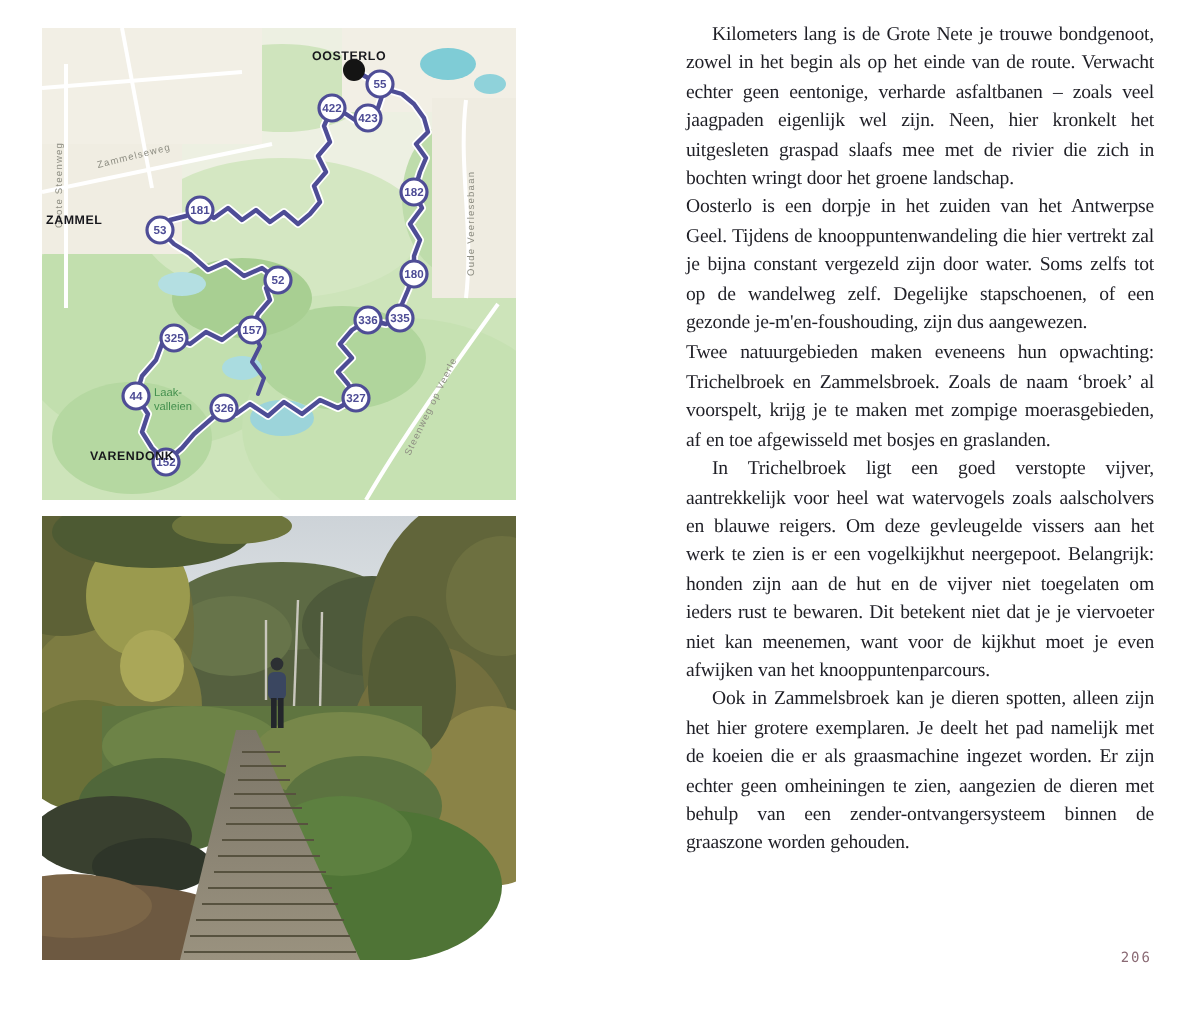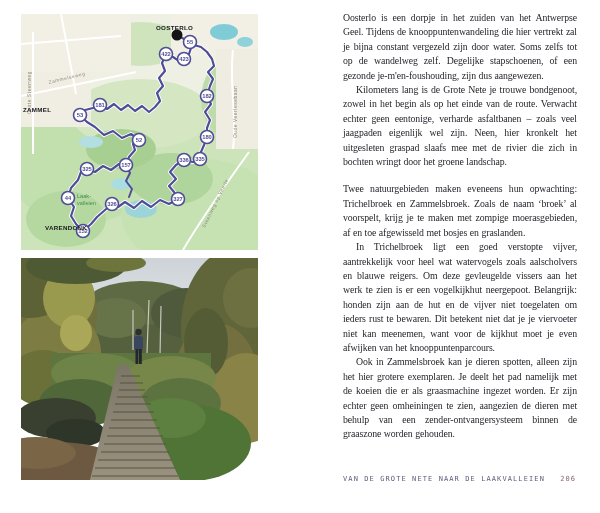--- a/index.html
+++ b/index.html
@@ -7,21 +7,21 @@
 
   
   .map-fig{position:absolute;left:21px;top:14px;width:237px;height:236px;}
   .photo-fig{position:absolute;left:21px;top:258px;width:237px;height:222px;}
   .map-fig svg,.photo-fig svg{display:block;width:100%;height:100%;}
 
   
   .text-col{position:absolute;left:343px;top:11px;width:234px;color:#1f1f26;}
   .para{margin:0;font-size:9.8px;line-height:14.4px;text-align:justify;letter-spacing:-0.1px;word-spacing:0.2px;}
   .para.indent{text-indent:13px;}
-  .para.space-before{margin-top:13px;}
+  .para.space-before{margin-top:1px;}
 
   
   .footer-chapter{position:absolute;left:343px;top:475px;font-family:"DejaVu Sans Mono",monospace;font-size:7px;letter-spacing:1.1px;color:#5d5c78;white-space:nowrap;}
   .footer-page{position:absolute;right:24px;top:475px;font-family:"DejaVu Sans Mono",monospace;font-size:7px;letter-spacing:1px;color:#8a6a74;}
 
   
   .town-label{font-family:"Liberation Sans",sans-serif;font-weight:bold;font-size:6.2px;fill:#17171c;letter-spacing:0.3px;}
   .road-label{font-family:"Liberation Sans",sans-serif;font-size:4.8px;fill:#8d8d82;letter-spacing:0.6px;}
   .area-label{font-family:"Liberation Sans",sans-serif;font-size:5.6px;fill:#44904e;}
   .wp-num{font-family:"Liberation Sans",sans-serif;font-weight:bold;font-size:5.8px;fill:#4e4d96;text-anchor:middle;}
@@ -203,23 +203,22 @@
         <rect x="118" y="91" width="2.8" height="15" fill="#23262b"></rect>
         <circle cx="117.5" cy="74" r="3.2" fill="#2c2f33"></circle>
       </g>
 
       <ellipse cx="55" cy="8" rx="50" ry="18" fill="#4d5a33"></ellipse>
       <ellipse cx="95" cy="5" rx="30" ry="9" fill="#6d753d"></ellipse>
     </svg>
   </figure>
 
   <div class="text-col" id="paragraphs">
+      <p class="para indent">Kilometers lang is de Grote Nete je trouwe bondgenoot, zowel in het begin als op het einde van de route. Verwacht echter geen eentonige, verharde asfaltbanen – zoals veel jaagpaden eigenlijk wel zijn. Neen, hier kronkelt het uitgesleten graspad slaafs mee met de rivier die zich in bochten wringt door het groene landschap.</p>
       <p class="para">Oosterlo is een dorpje in het zuiden van het Antwerpse Geel. Tijdens de knooppuntenwandeling die hier vertrekt zal je bijna constant vergezeld zijn door water. Soms zelfs tot op de wandelweg zelf. Degelijke stapschoenen, of een gezonde je-m'en-foushouding, zijn dus aangewezen.</p>
-      <p class="para indent">Kilometers lang is de Grote Nete je trouwe bondgenoot, zowel in het begin als op het einde van de route. Verwacht echter geen eentonige, verharde asfaltbanen – zoals veel jaagpaden eigenlijk wel zijn. Neen, hier kronkelt het uitgesleten graspad slaafs mee met de rivier die zich in bochten wringt door het groene landschap.</p>
       <p class="para space-before">Twee natuurgebieden maken eveneens hun opwachting: Trichelbroek en Zammelsbroek. Zoals de naam ‘broek’ al voorspelt, krijg je te maken met zompige moerasgebieden, af en toe afgewisseld met bosjes en graslanden.</p>
       <p class="para indent">In Trichelbroek ligt een goed verstopte vijver, aantrekkelijk voor heel wat watervogels zoals aalscholvers en blauwe reigers. Om deze gevleugelde vissers aan het werk te zien is er een vogelkijkhut neergepoot. Belangrijk: honden zijn aan de hut en de vijver niet toegelaten om ieders rust te bewaren. Dit betekent niet dat je je viervoeter niet kan meenemen, want voor de kijkhut moet je even afwijken van het knooppuntenparcours.</p>
       <p class="para indent">Ook in Zammelsbroek kan je dieren spotten, alleen zijn het hier grotere exemplaren. Je deelt het pad namelijk met de koeien die er als graasmachine ingezet worden. Er zijn echter geen omheiningen te zien, aangezien de dieren met behulp van een zender-ontvangersysteem binnen de graaszone worden gehouden.</p>
     </div>
 
-  <div class="footer-chapter">VAN DE GROTE NETE NAAR DE LAAKVALLEIEN</div>
   <div class="footer-page">206</div>
 
 </div>
 
 </body></html>

